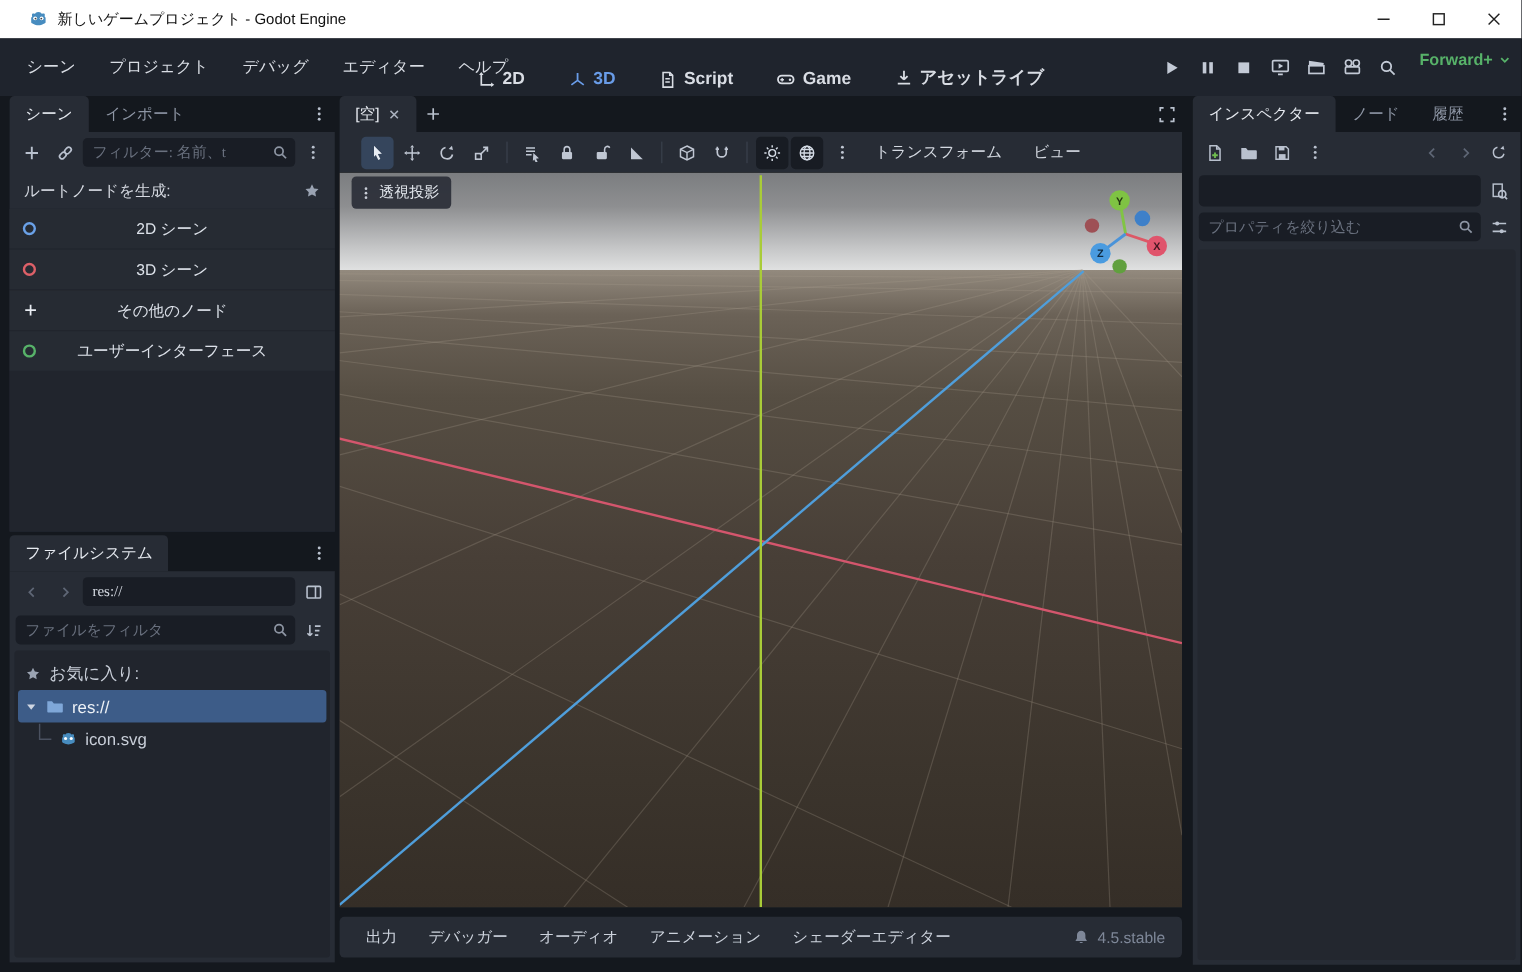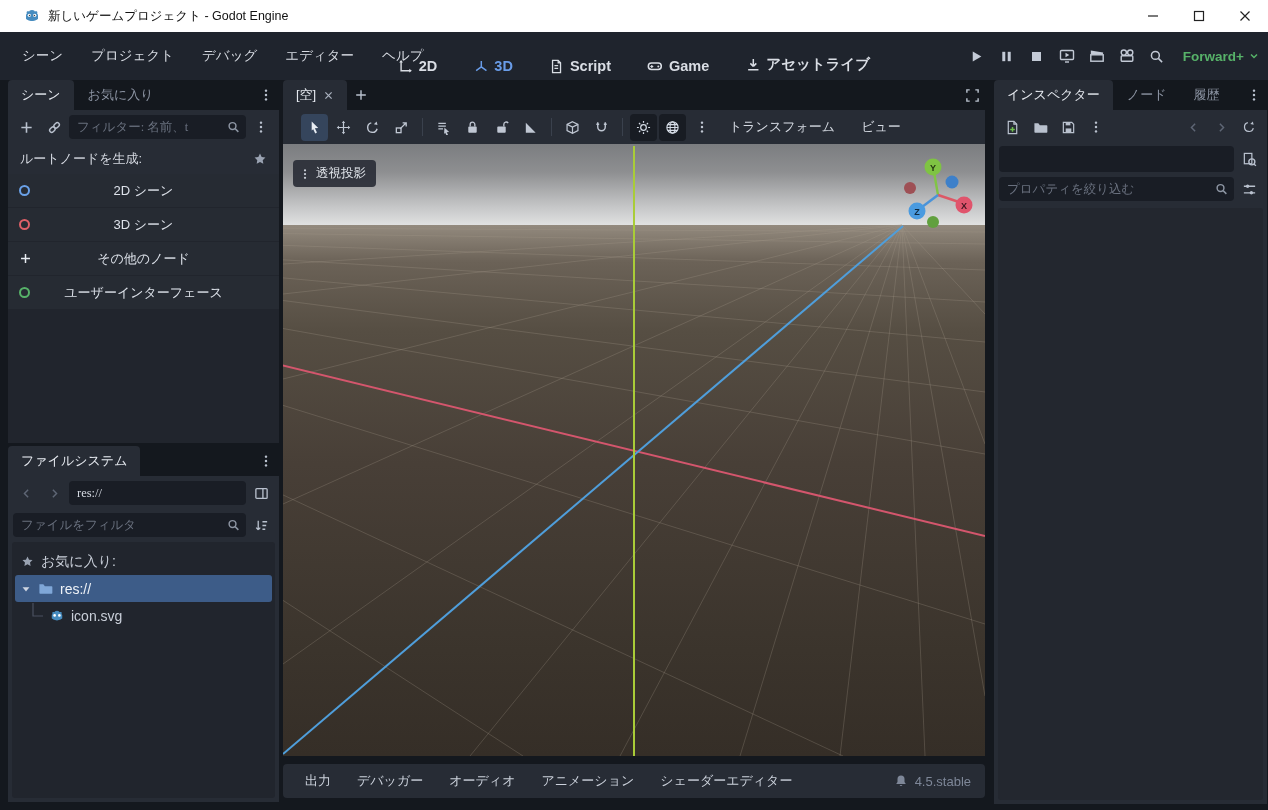--- a/index.html
+++ b/index.html
@@ -27,21 +27,21 @@
 .tb-title{font-size:12.5px;color:#111}
 .tb-controls{margin-left:auto;display:flex;height:100%}
 .tb-btn{width:46px;display:flex;align-items:center;justify-content:center;color:#222}
 
 
 #menubar{height:48px;background:var(--menubar);position:relative;display:flex;align-items:center;padding:0 8px}
 .menu-item{padding:7px 14px;font-size:13.5px;color:#d9dde4;border-radius:4px}
 .workspaces{position:absolute;left:50%;top:0;transform:translateX(-50%);height:100%;display:flex;align-items:flex-end;gap:24px;white-space:nowrap}
 .ws-btn{display:flex;align-items:center;gap:6px;font-size:14.5px;font-weight:700;color:#d9dde4;padding:6px 6px}
 .ws-btn.active{color:var(--accent)}
-.run-controls{margin-left:auto;display:flex;align-items:center;gap:2px}
+.run-controls{margin-left:auto;display:flex;align-items:flex-start;gap:2px}
 .run-btn{width:28px;height:28px;display:flex;align-items:center;justify-content:center;color:#c3cad6;border-radius:4px}
 .renderer-btn{display:flex;align-items:center;gap:4px;color:#57b269;font-weight:700;font-size:13.5px;margin-left:10px;white-space:nowrap}
 
 
 #main{position:absolute;top:80px;left:0;width:1268px;height:730px;background:var(--win)}
 .dock{position:absolute;display:flex;flex-direction:column}
 #left-dock{left:8px;top:0;width:271px;height:722px}
 #center-dock{left:283px;top:0;width:702px;height:730px}
 #right-dock{left:994px;top:0;width:273px;height:724px}
 
@@ -76,21 +76,21 @@
 .tool-btn{width:27px;height:27px;border-radius:4px;display:flex;align-items:center;justify-content:center;color:#c0c7d3;flex:none}
 .tool-btn.activeT{background:#35455c;color:#e8edf4}
 .tool-btn.pressed{background:#181c23;color:#d5dce6}
 .tb-sep{width:1px;height:18px;background:#3a414d;margin:0 5px;flex:none}
 .menu-btn{padding:0 12px;font-size:13px;color:#d4d9e1;height:27px;display:flex;align-items:center;white-space:nowrap}
 
 .viewport{flex:1;position:relative;overflow:hidden;background:#47403a;min-height:0}
 .vp-sky{position:absolute;left:0;top:0;right:0;height:81px;background:linear-gradient(#7b7d80,#8e8f91 35%,#c6c7c8 78%,#e0e1e1)}
 .vp-ground{position:absolute;left:0;top:81px;right:0;bottom:0;background:linear-gradient(#938a7e 0%,#6b6257 7%,#564e43 20%,#483f37 45%,#3b342c 80%,#352e27 100%)}
 .vp-svg{position:absolute;inset:0;width:100%;height:100%}
-.vp-badge{position:absolute;left:10px;top:16px;background:rgba(42,46,55,.92);border-radius:4px;display:flex;align-items:center;gap:5px;padding:5px 10px 5px 6px;color:#e2e6ec;font-size:12.5px}
+.vp-badge{position:absolute;left:10px;top:3px;background:rgba(42,46,55,.92);border-radius:4px;display:flex;align-items:center;gap:5px;padding:5px 10px 5px 6px;color:#e2e6ec;font-size:12.5px}
 
 .bottom-bar{height:34px;background:var(--panel);margin-top:8px;margin-bottom:12px;display:flex;align-items:center;padding:0 10px;gap:2px;flex:none;border-radius:4px}
 .bp-tab{padding:0 12px;font-size:13px;color:#ccd2dc;height:100%;display:flex;align-items:center;white-space:nowrap}
 .bp-right{margin-left:auto;display:flex;align-items:center;gap:7px;color:#7e8798;font-size:13px;padding-right:4px}
 
 
 .insp-body{flex:1;background:#23272f;margin:4px;border-radius:3px;min-height:0}
 .name-field{flex:1;height:26px;background:var(--input);border-radius:4px;min-width:0}
 </style>
 </head>
@@ -233,21 +233,21 @@
         </span>
     </div>
   </div>
 </div>
 
 <div id="main">
 
   <div class="dock" id="left-dock">
     <div class="tabstrip">
       <div class="tab active">シーン</div>
-      <div class="tab">お気に入り</div>
+      <div class="tab">インポート</div>
       <div class="strip-end">
         <div class="icbtn">
             <svg width="14" height="14" viewBox="0 0 16 16" fill="currentColor">
               <circle cx="8" cy="3" r="1.4"></circle>
               <circle cx="8" cy="8" r="1.4"></circle>
               <circle cx="8" cy="13" r="1.4"></circle>
             </svg>
           </div>
       </div>
     </div>

